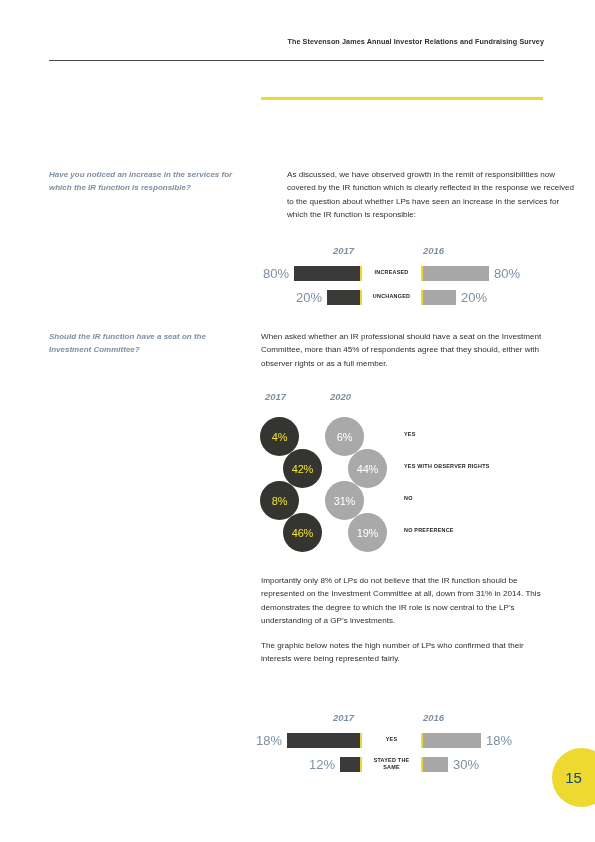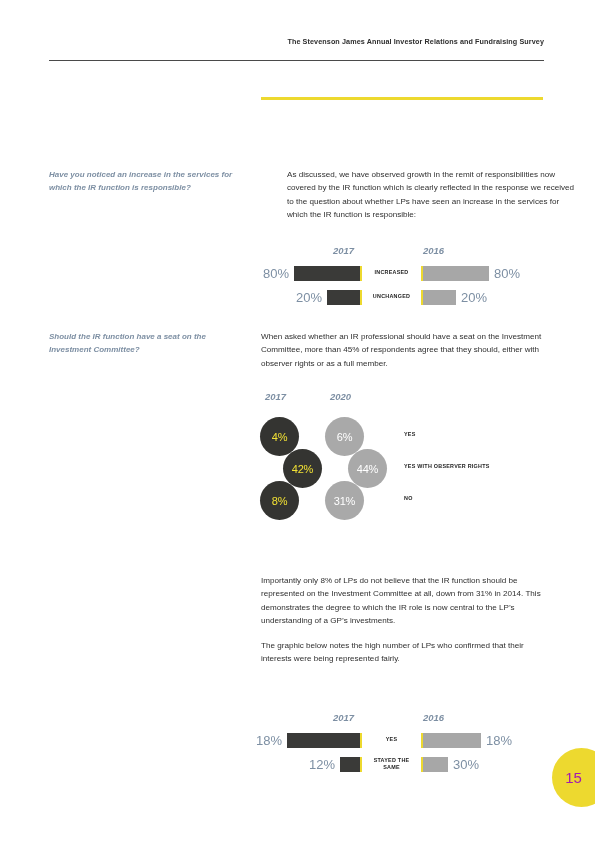--- a/index.html
+++ b/index.html
@@ -223,21 +223,21 @@
     width: 59px;
     height: 59px;
     border-radius: 50%;
     background: #edd92f;
     display: flex;
     align-items: center;
     justify-content: center;
   }
   #page-badge .num {
     font-size: 15px;
-    color: #a21caf;
+    color: #0c4a6e;
     margin-right: 16px;
   }
 </style>
 </head>
 <body>
 
 <div id="page-header">
   <span class="header-text">The Stevenson James Annual Investor Relations and Fundraising Survey</span>
 </div>
 
@@ -297,20 +297,25 @@
     <div class="bubble bubble-grey" style="left:93px; top:0px;">44%</div>
     <span class="bubble-cat">YES WITH OBSERVER RIGHTS</span>
   </div>
 
   <div class="bubble-row" style="top:90px;">
     <div class="bubble bubble-dark" style="left:5px;  top:0px;">8%</div>
     <div class="bubble bubble-grey" style="left:70px; top:0px;">31%</div>
     <span class="bubble-cat">NO</span>
   </div>
 
+  <div class="bubble-row" style="top:122px;">
+    <div class="bubble bubble-dark" style="left:28px; top:0px;">46%</div>
+    <div class="bubble bubble-grey" style="left:93px; top:0px;">19%</div>
+    <span class="bubble-cat">NO PREFERENCE</span>
+  </div>
 </div>
 
 <div id="tornado-bottom" class="tornado">
   <div class="tornado-year-row">
     <span class="year-label year-left">2017</span>
     <span class="year-label year-right">2016</span>
   </div>
 
   <div class="tornado-row">
     <div class="half-left">

